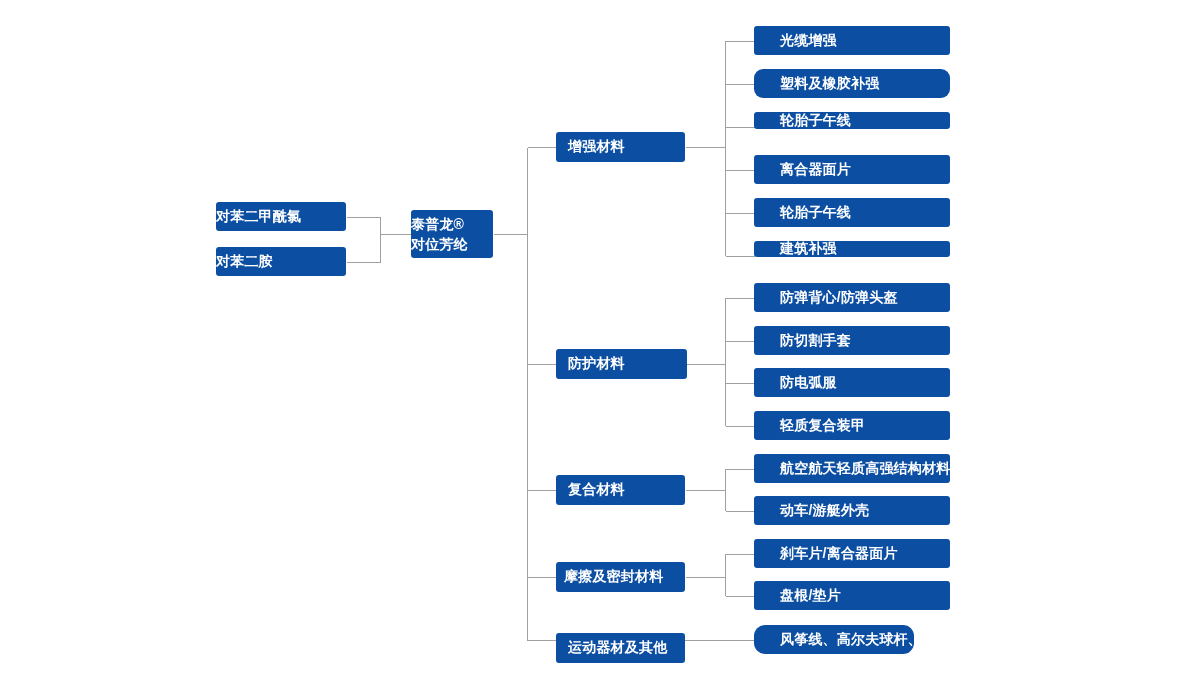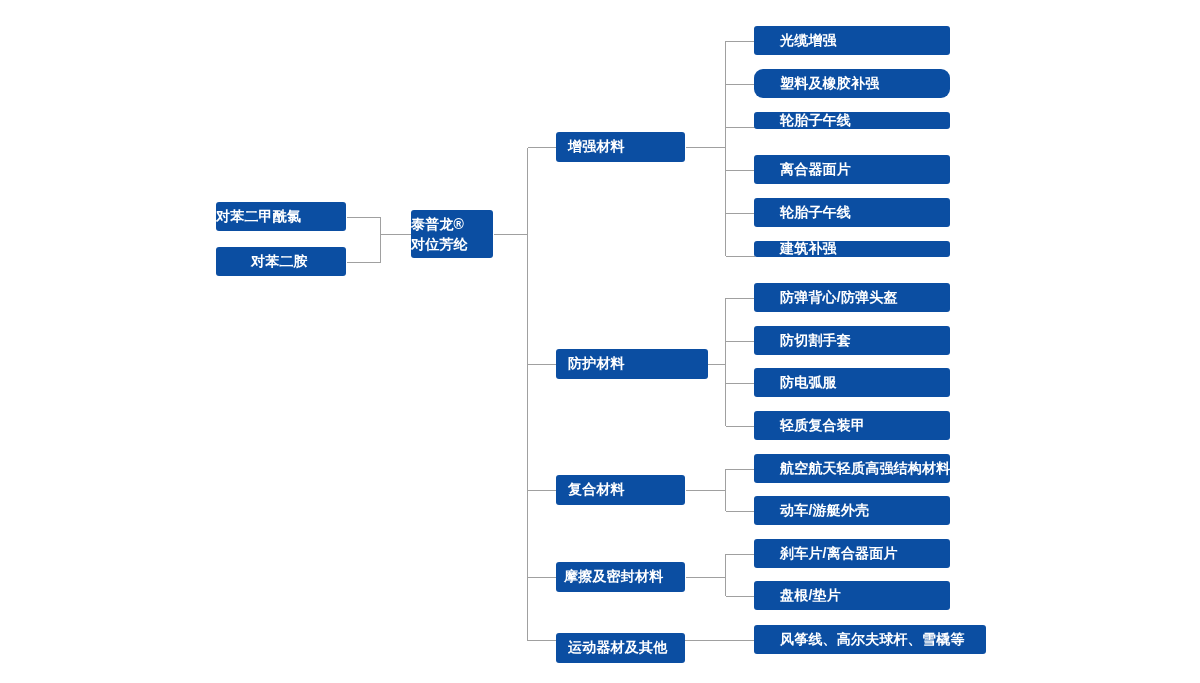--- a/index.html
+++ b/index.html
@@ -110,21 +110,21 @@
       <line x1="685.5" y1="577.5" x2="725.5" y2="577.5" stroke="#a0a0a0" stroke-width="1" shape-rendering="crispEdges"></line>
       <line x1="725.5" y1="554" x2="725.5" y2="596" stroke="#a0a0a0" stroke-width="1" shape-rendering="crispEdges"></line>
       <line x1="725.5" y1="554" x2="754.5" y2="554" stroke="#a0a0a0" stroke-width="1" shape-rendering="crispEdges"></line>
       <line x1="725.5" y1="596" x2="754.5" y2="596" stroke="#a0a0a0" stroke-width="1" shape-rendering="crispEdges"></line>
       <line x1="527.5" y1="640.5" x2="556.5" y2="640.5" stroke="#a0a0a0" stroke-width="1" shape-rendering="crispEdges"></line>
       <line x1="685.5" y1="640.5" x2="754.5" y2="640" stroke="#a0a0a0" stroke-width="1" shape-rendering="crispEdges"></line>
     </svg>
 <div class="node monomer" style="left: 216px; top: 202px; width: 130px; height: 29px;">
       <span>对苯二甲酰氯</span>
     </div>
-    <div class="node monomer" style="left: 216px; top: 247px; width: 130px; height: 29px; padding-left: 35px;">
+    <div class="node monomer" style="left: 216px; top: 247px; width: 130px; height: 29px;">
       <span>对苯二胺</span>
     </div>
     <div class="node root" style="left: 411px; top: 210px; width: 82px; height: 48px;">
       <span class="rline">泰普龙®</span>
       <span class="rline">对位芳纶</span>
     </div>
     <div class="node category" style="left: 556px; top: 132px; width: 129px; height: 30px; text-align: right;">
       <span>增强材料</span>
     </div>
     <div class="node leaf" style="left: 754px; top: 26px; width: 196px; height: 29px;">
@@ -138,21 +138,21 @@
     </div>
     <div class="node leaf" style="left: 754px; top: 155px; width: 196px; height: 29px;">
       <span>离合器面片</span>
     </div>
     <div class="node leaf" style="left: 754px; top: 198px; width: 196px; height: 29px;">
       <span>轮胎子午线</span>
     </div>
     <div class="node leaf" style="left: 754px; top: 241px; width: 196px; height: 16px;">
       <span>建筑补强</span>
     </div>
-    <div class="node category" style="left: 556px; top: 349px; width: 152px; height: 30px;">
+    <div class="node category" style="left: 556px; top: 349px; width: 131px; height: 30px;">
       <span>防护材料</span>
     </div>
     <div class="node leaf" style="left: 754px; top: 283px; width: 196px; height: 29px;">
       <span>防弹背心/防弹头盔</span>
     </div>
     <div class="node leaf" style="left: 754px; top: 326px; width: 196px; height: 29px;">
       <span>防切割手套</span>
     </div>
     <div class="node leaf" style="left: 754px; top: 368px; width: 196px; height: 29px;">
       <span>防电弧服</span>
@@ -174,16 +174,16 @@
     </div>
     <div class="node leaf" style="left: 754px; top: 539px; width: 196px; height: 29px;">
       <span>刹车片/离合器面片</span>
     </div>
     <div class="node leaf" style="left: 754px; top: 581px; width: 196px; height: 29px;">
       <span>盘根/垫片</span>
     </div>
     <div class="node category" style="left: 556px; top: 625px; width: 129px; height: 30px; margin-top: 8px;">
       <span>运动器材及其他</span>
     </div>
-    <div class="node leaf" style="left: 754px; top: 625px; width: 232px; height: 29px;">
+    <div class="node leaf" style="left: 754px; top: 625px; width: 160px; height: 29px; border-radius: 11px;">
       <span>风筝线、高尔夫球杆、雪橇等</span>
     </div>
   </div>
 
 </body></html>

